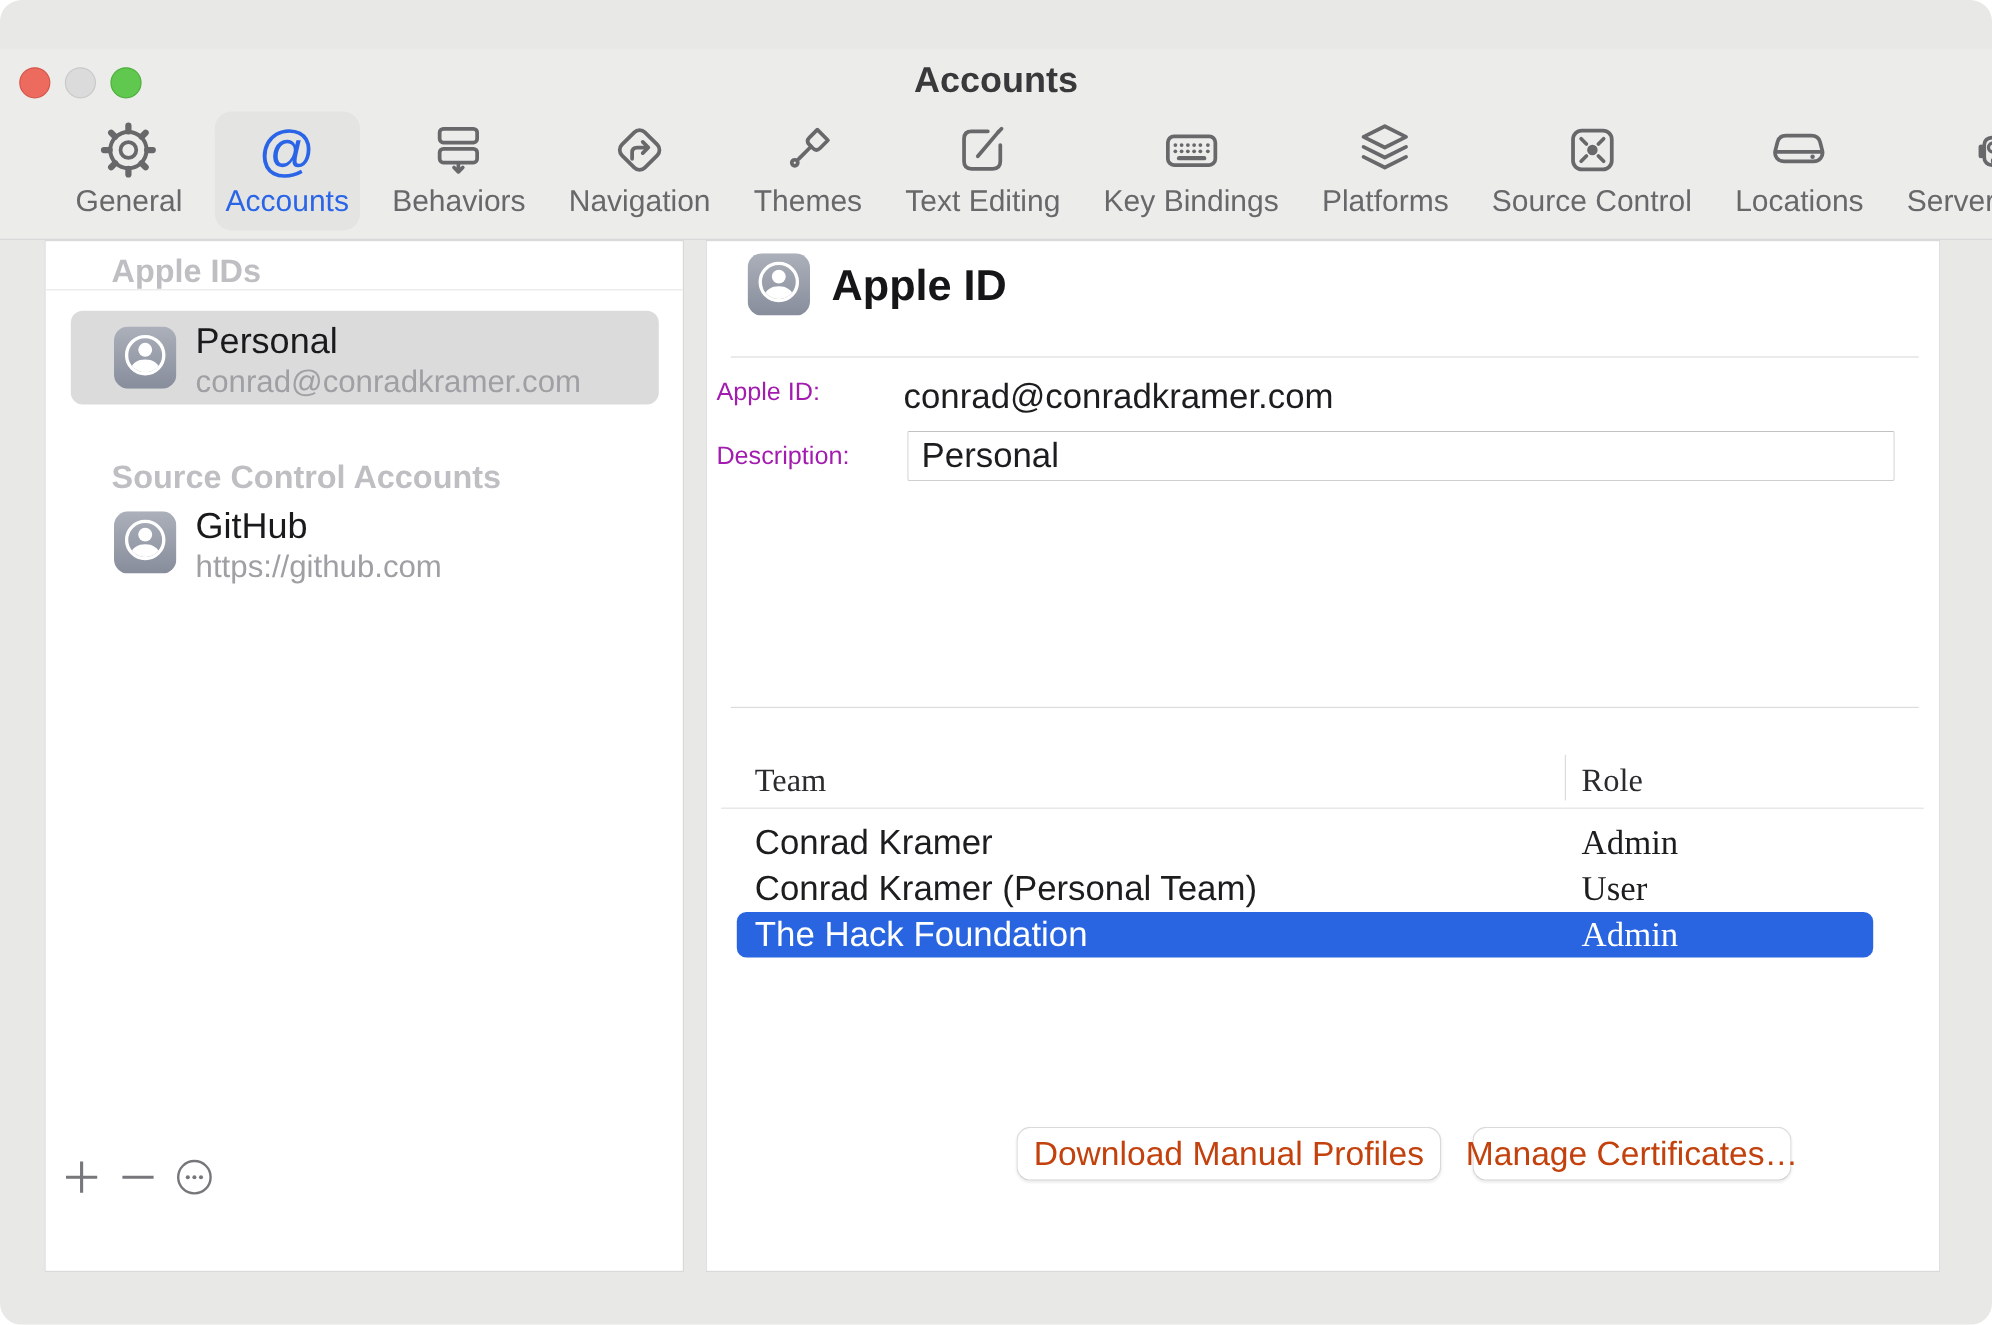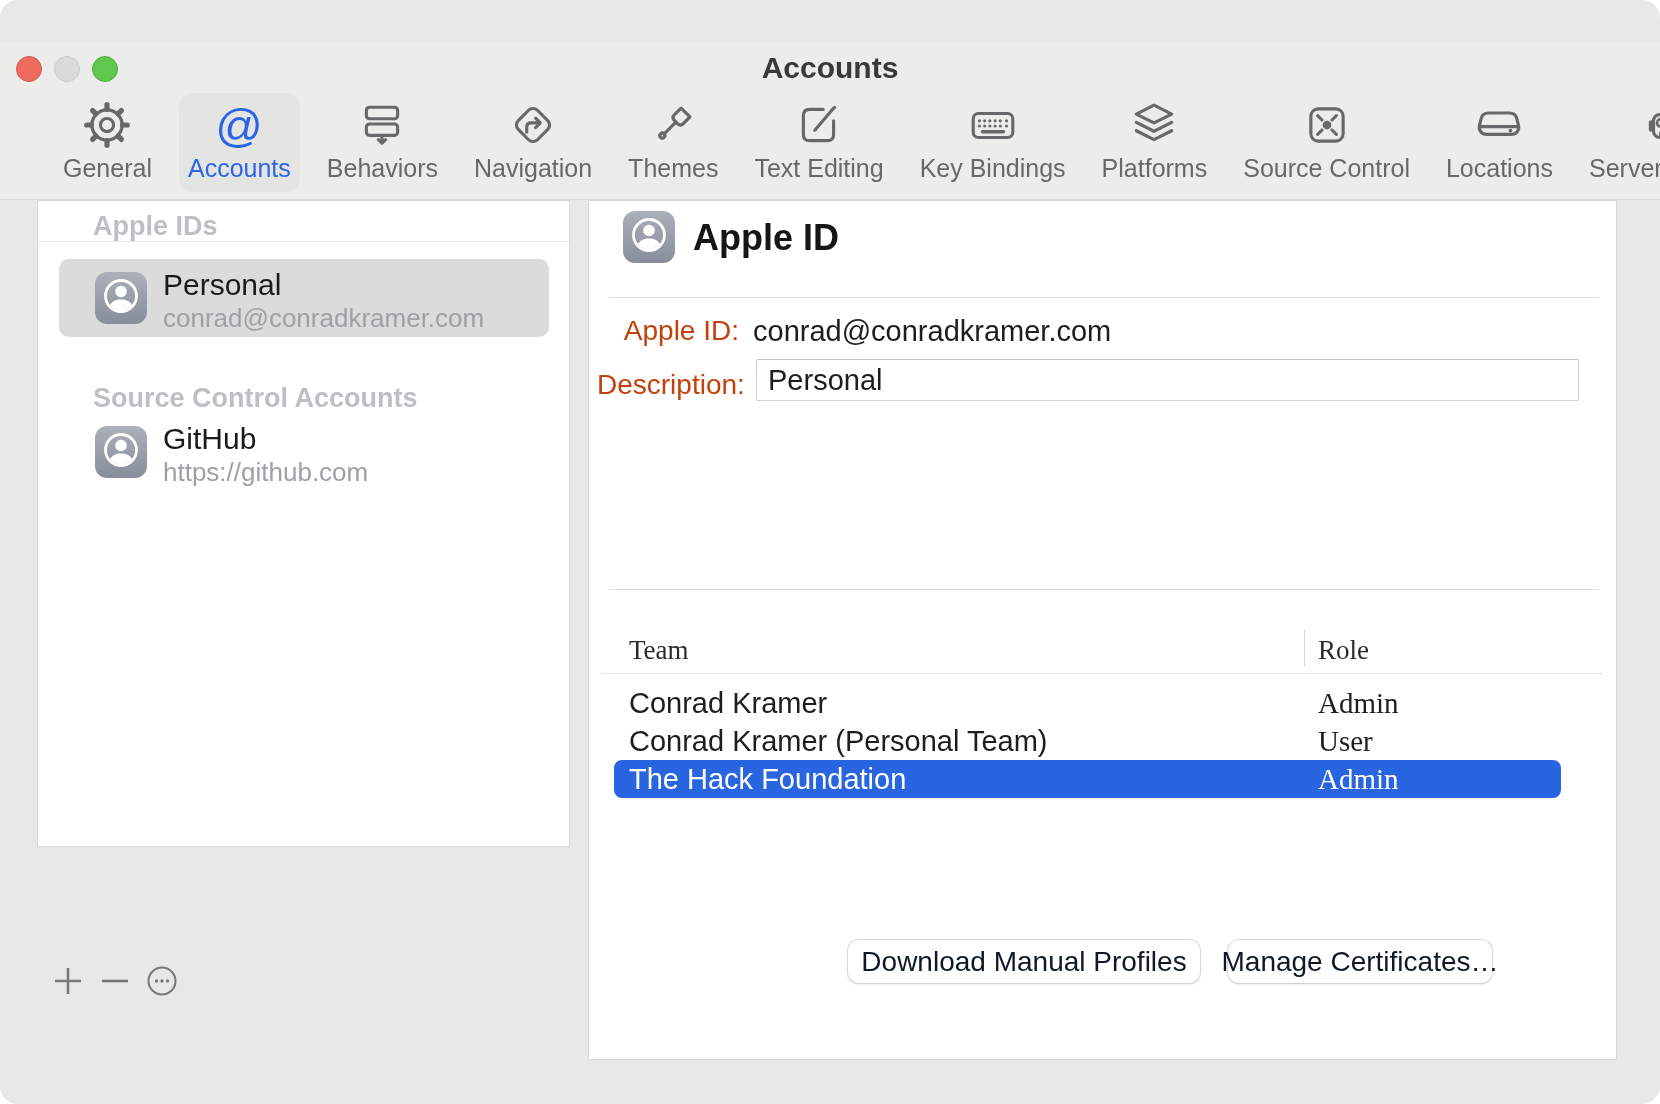--- a/index.html
+++ b/index.html
@@ -16,21 +16,21 @@
 
   .toolbar{position:absolute;top:52px;left:54px;right:10px;display:flex;gap:18px;align-items:flex-start;}
   .tool-item{display:flex;flex-direction:column;align-items:center;gap:4px;padding:7px 9px 9px;border-radius:14px;color:#68686B;cursor:default;}
   .tool-item .ticon{width:50px;height:50px;display:block;}
   .tool-item .tlabel{font-size:25px;white-space:nowrap;}
   .tool-item.selected{background:#E4E4E3;color:#2A65E8;}
   .ticon svg{width:50px;height:50px;display:block;}
 
   
   .panel{position:absolute;top:200px;background:#FFFFFF;border:1px solid #D9D9D9;box-sizing:border-box;}
-  .sidebar{left:37px;width:533px;height:647px;}
+  .sidebar{left:37px;width:533px;height:860px;}
   .main{left:588px;width:1029px;height:860px;}
 
   
   .sb-header{position:absolute;left:55px;font-size:27px;font-weight:bold;color:#BFBFC3;}
   .sb-h1{top:10px;}
   .sb-h2{top:182px;}
   .sb-div{position:absolute;top:40px;left:0;right:0;height:1px;background:#E8E8E8;}
   .acct-row{position:absolute;left:21px;width:490px;height:78px;border-radius:10px;}
   .acct-row.selected{background:#DBDBDB;}
   .row-personal{top:58px;}
@@ -41,21 +41,21 @@
   .sb-actions{position:absolute;left:8px;top:758px;display:flex;gap:3px;}
   .sb-btn{width:44px;height:44px;display:flex;align-items:center;justify-content:center;color:#77777B;}
   .sb-btn svg{display:block;}
 
   
   .detail-avatar{position:absolute;left:34px;top:10px;width:52px;height:52px;}
   .detail-title{position:absolute;left:104px;top:16px;font-size:36px;font-weight:bold;color:#161618;}
   .hdiv{position:absolute;left:20px;right:17px;height:1px;background:#DCDCDC;}
   .div1{top:96px;}
   .div2{top:388px;}
-  .form-label{position:absolute;left:8px;width:142px;text-align:right;font-size:28px;color:#c2410c;}
+  .form-label{position:absolute;left:8px;width:142px;font-size:21px;color:#a21caf;}
   .lbl1{top:114px;}
   .lbl2{top:168px;}
   .form-value{position:absolute;left:164px;top:114px;font-size:29px;color:#1D1D1F;}
   .desc-field{position:absolute;left:167px;top:158px;width:823px;height:42px;box-sizing:border-box;
     border:1px solid #CFCFCF;border-top-color:#C2C2C2;background:#fff;border-radius:2px;
     font-family:inherit;font-size:29px;color:#1D1D1F;padding:0 0 0 11px;outline:none;}
 
   .col-head{position:absolute;top:434px;font-size:27px;color:#2B2B2E;font-family:Liberation Serif, serif;}
   .col-team{left:40px;}
   .col-role{left:729px;}
@@ -65,21 +65,21 @@
   .trow{position:absolute;left:25px;width:947px;height:38px;border-radius:8px;font-size:29px;color:#1D1D1F;}
   .trow .cell-team{position:absolute;left:15px;top:3px;}
   .trow .cell-role{position:absolute;left:704px;top:3px;font-family:Liberation Serif, serif;}
   .trow1{top:483px;}
   .trow2{top:521px;}
   .trow3{top:559px;}
   .trow.selected{background:#2965E0;color:#FFFFFF;}
 
   .push-btn{position:absolute;top:738px;height:45px;box-sizing:border-box;background:#FFFFFF;
     border:1px solid #DADADA;border-bottom-color:#CFCFCF;border-radius:12px;
-    box-shadow:0 1px 2px rgba(0,0,0,0.07);font-size:28px;color:#0f172a;
+    box-shadow:0 1px 2px rgba(0,0,0,0.07);font-size:28px;color:#c2410c;
     display:flex;align-items:center;justify-content:center;white-space:nowrap;}
   .btn-profiles{left:258px;width:354px;}
   .btn-certs{left:638px;width:266px;}
 </style>
 </head>
 <body>
 
 <svg width="0" height="0" style="position:absolute">
   <defs>
     <linearGradient id="avGrad" x1="0" y1="0" x2="0" y2="1">

